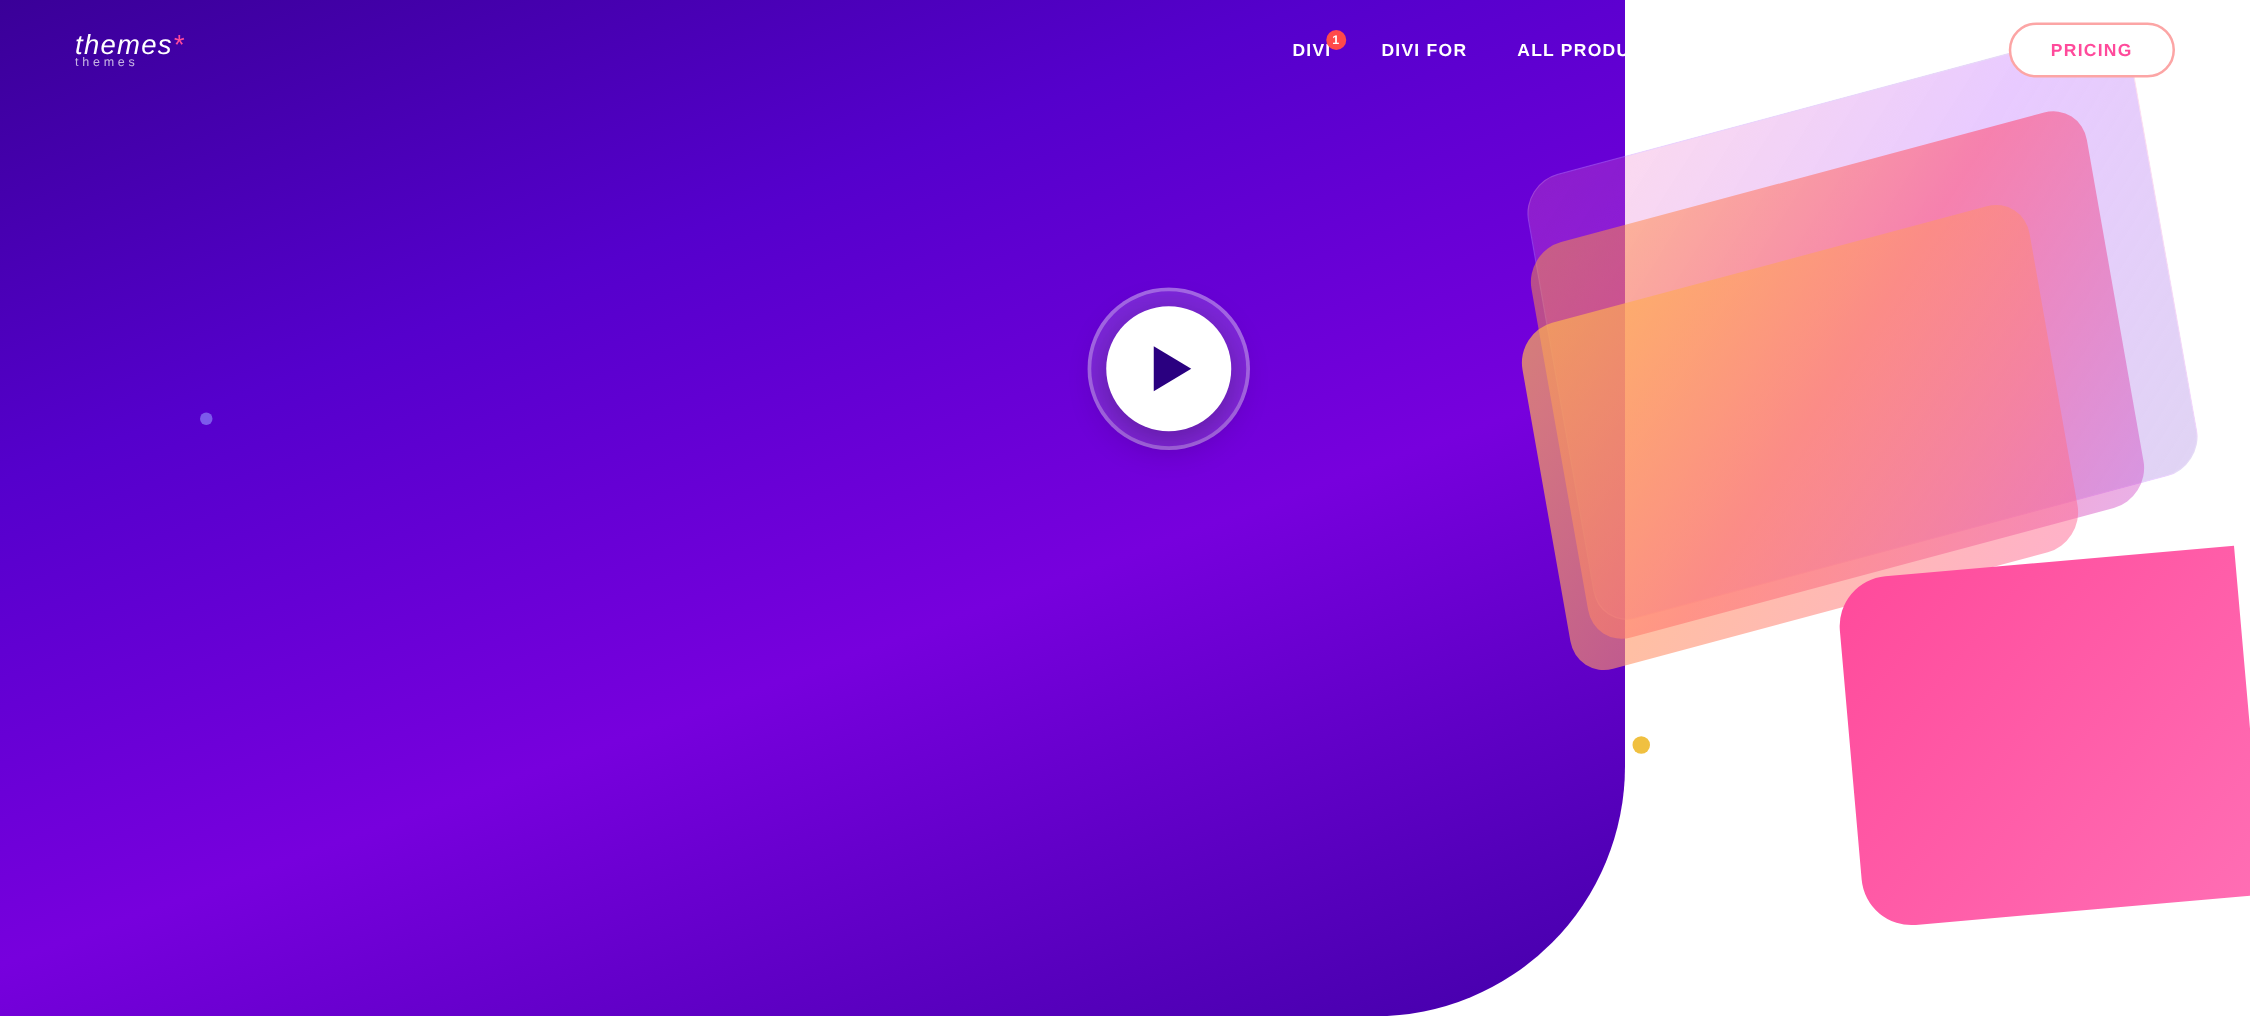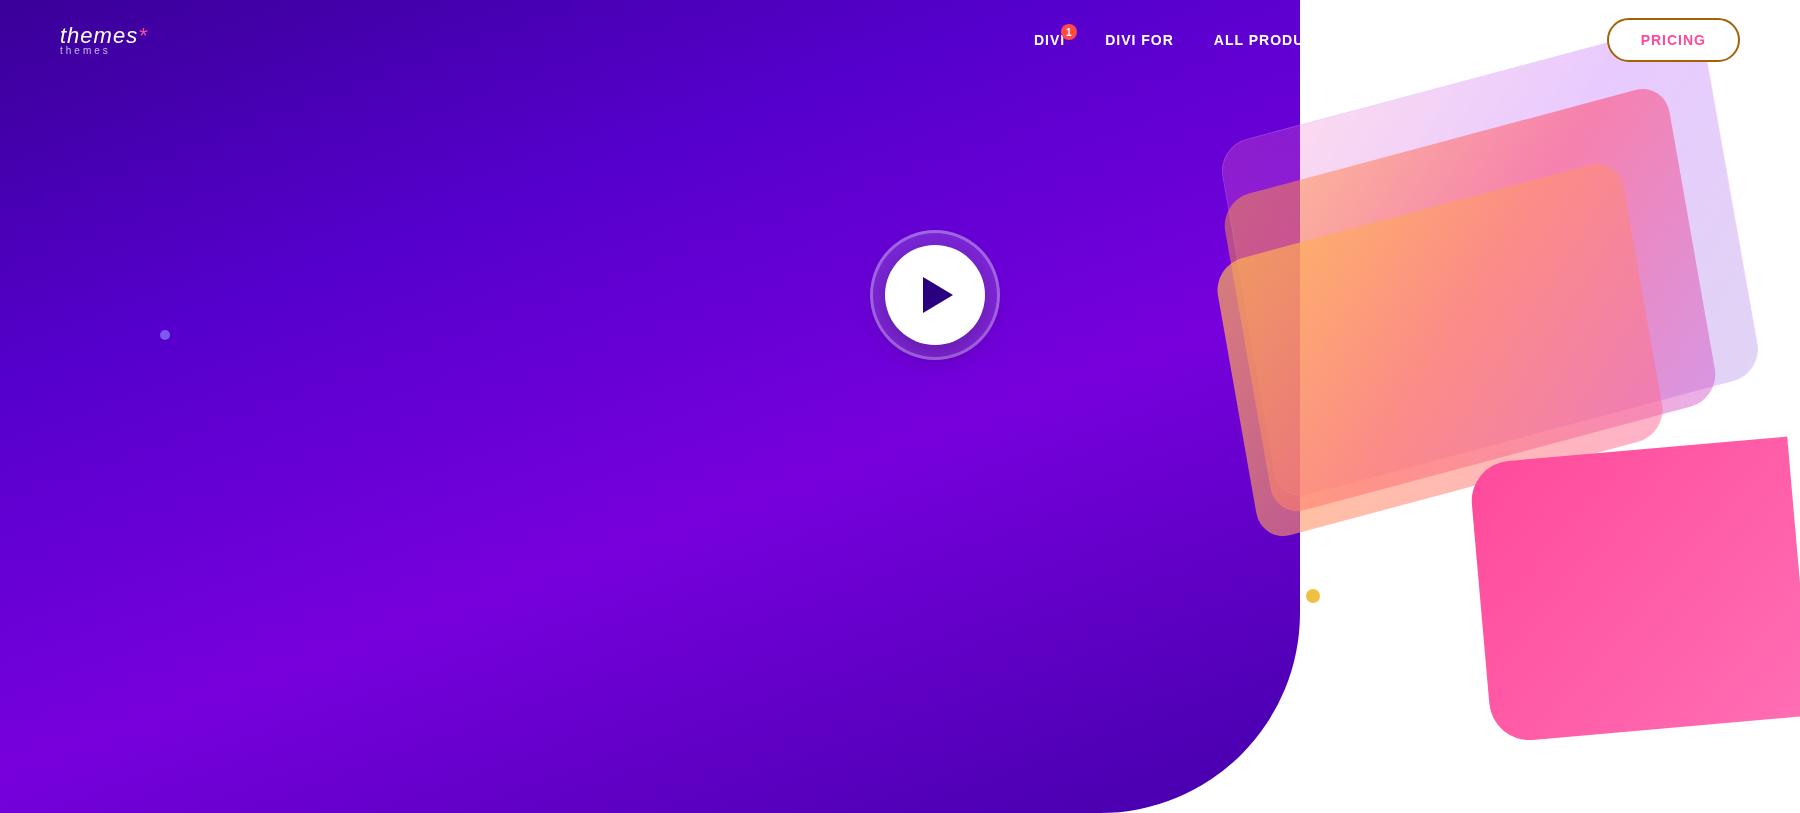--- a/index.html
+++ b/index.html
@@ -72,21 +72,21 @@
       height: 16px;
       display: inline-flex;
       align-items: center;
       justify-content: center;
       position: absolute;
       top: -8px;
       right: -12px;
     }
 
     .pricing-btn {
-      border: 2px solid #a16207;
+      border: 2px solid #fca5a5;
       color: #ff4a9b;
       background: #fff;
       padding: 12px 32px;
       border-radius: 50px;
       font-size: 14px;
       font-weight: 800;
       letter-spacing: 1px;
       cursor: pointer;
       text-transform: uppercase;
     }

